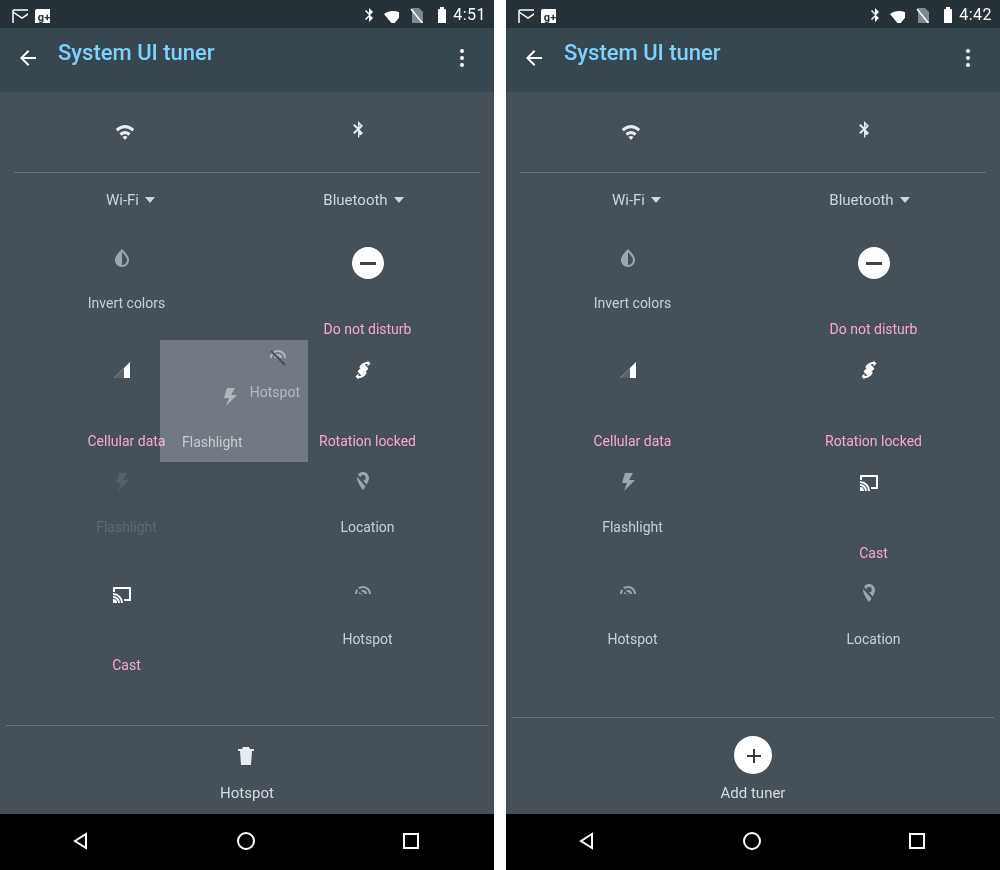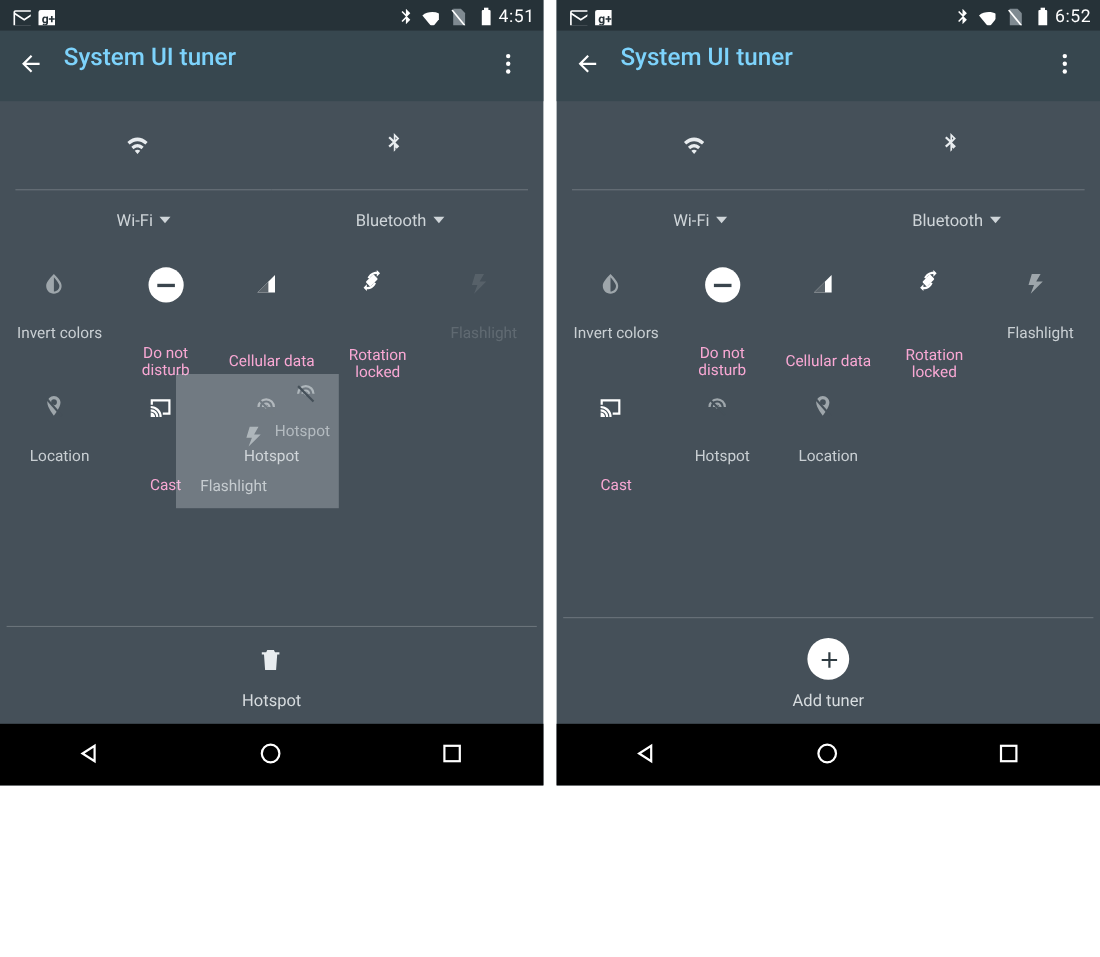--- a/index.html
+++ b/index.html
@@ -1,19 +1,19 @@
 <!DOCTYPE html>
 <html><head>
 <meta charset="utf-8">
 <style>
   * { box-sizing: border-box; margin: 0; padding: 0; }
   html, body { width: 1000px; height: 870px; background: #fff; font-family: Roboto, Arial, sans-serif; }
   .wrap { display: flex; width: 1000px; height: 870px; }
   .gap { width: 12px; background: #fff; }
-  .phone { width: 494px; height: 714px; background: #455059; display: flex; flex-direction: column; position: relative; }
+  .phone { width: 494px; height: 870px; background: #455059; display: flex; flex-direction: column; position: relative; }
 
   
   .statusbar { height: 28px; background: #263238; color: #fff; display: flex; justify-content: flex-end; align-items: center; padding: 0 8px; gap: 6px; font-size: 15px; }
   .sb-left { display: flex; gap: 4px; margin-right: auto; margin-left: 2px; }
   .sb-icon { width: 18px; height: 18px; display: inline-flex; align-items: center; justify-content: center; }
   .sb-icon svg { width: 18px; height: 18px; fill: #fff; }
   .sb-time { font-size: 16px; letter-spacing: .5px; }
 
   
   .appbar { height: 64px; background: #37474F; color: #7dd3fc; display: flex; padding: 12px 10px; }
@@ -25,21 +25,21 @@
   
   .content { flex: 1; padding: 18px 14px 0 14px; color: #d3d8db; position: relative; }
   .toprow { display: flex; }
   .topcard { flex: 1; display: flex; flex-direction: column; align-items: center; }
   .topicon { height: 54px; display:flex; align-items:center; justify-content:center; }
   .topicon svg { width: 36px; height: 36px; fill: #e8ecef; }
   .divline { width: 100%; height: 1px; background: #6a737a; margin-top: 8px; }
   .toplabel { margin-top: 18px; font-size: 15px; color: #cfd5d9; display:flex; align-items:center; gap:6px; }
   .caret { width:0;height:0;border-left:5px solid transparent;border-right:5px solid transparent;border-top:6px solid #cfd5d9; display:inline-block;}
 
-  .grid { margin-top: 34px; display: grid; grid-template-columns: repeat(5, 1fr); row-gap: 26px; column-gap: 10px; gap: 16px; }
+  .grid { margin-top: 34px; display: grid; grid-template-columns: repeat(2, 1fr); row-gap: 26px; column-gap: 10px; gap: 16px; }
   .tile { display:flex; flex-direction:column; align-items:center; justify-content:flex-start; height: 96px; }
   .tile .ic { width: 40px; height: 40px; display:flex; align-items:center; justify-content:center; }
   .tile .ic svg { width: 34px; height: 34px; fill: #9ea6ab; }
   .tile.active .ic svg { fill: #fff; }
   .tile .lbl { margin-top: 12px; font-size: 14px; color: #c9cfd3; text-align:center; }
   .tile.active .lbl { color: #f9a8d4; margin-top: 38px; }
 
   
   .ghost { position:absolute; width: 148px; height: 122px; background: rgba(230,235,238,.28); display:flex; flex-direction:column; align-items:center; justify-content:center; }
   .ghost svg { width:32px; height:32px; fill:#aeb6bb; }
@@ -368,21 +368,21 @@
       <span class="sb-icon">
           <svg>
             <use href="#i-sbsim"></use>
           </svg>
         </span>
       <span class="sb-icon">
           <svg>
             <use href="#i-sbbatt"></use>
           </svg>
         </span>
-      <span class="sb-time">6:52</span>
+      <span class="sb-time">4:42</span>
     </div>
     <div class="appbar">
       <div class="back">
           <svg>
             <use href="#i-back"></use>
           </svg>
         </div>
       <div class="title">System UI tuner</div>
       <div class="more">
           <svg>

